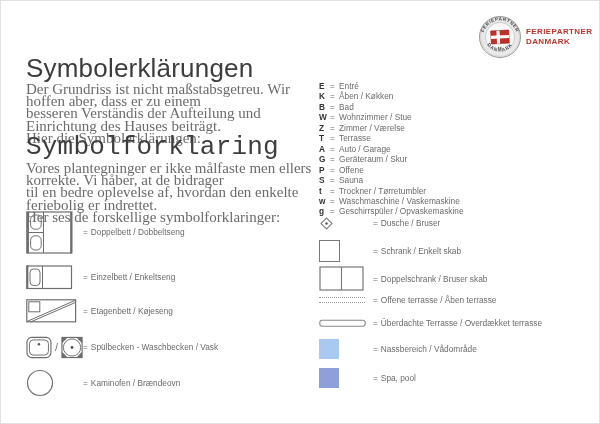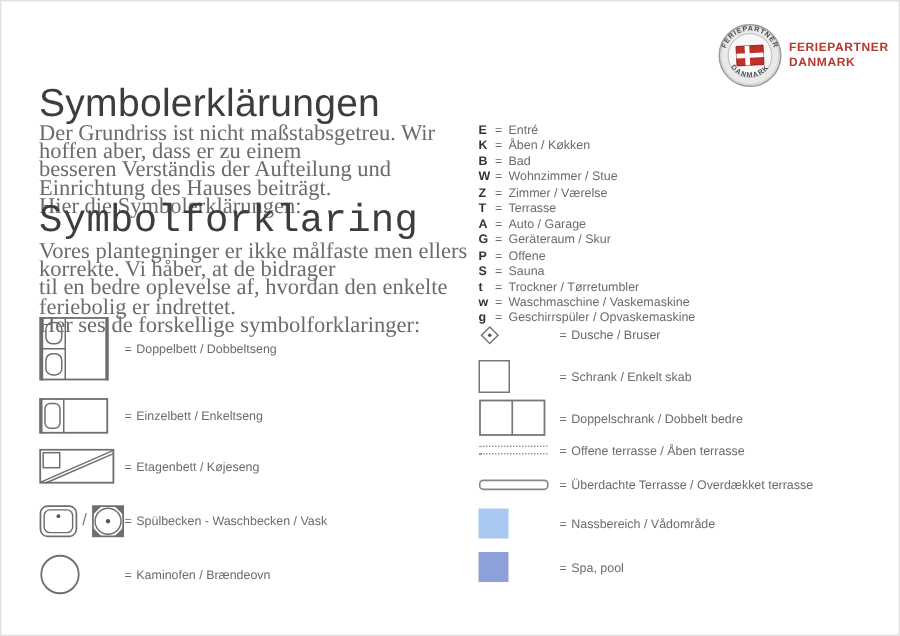--- a/index.html
+++ b/index.html
@@ -224,21 +224,21 @@
   </div>
 
   <div class="sym-row right-row" style="top:265px;height:25px;">
     <span class="icon-cell">
       <svg class="sym" width="45" height="25" viewBox="0 0 45 25">
         <rect x="1" y="1" width="43" height="23" fill="none" stroke="#777" stroke-width="1.2"></rect>
         <line x1="22.5" y1="1" x2="22.5" y2="24" stroke="#777" stroke-width="1.1"></line>
       </svg>
     </span>
     <span class="eq">=</span>
-    <span>Doppelschrank / Dobbelt bedre</span>
+    <span>Doppelschrank / Bruser skab</span>
   </div>
 
   <div class="sym-row right-row" style="top:294px;height:10px;">
     <span class="icon-cell">
       <span class="dotted-line"></span>
     </span>
     <span class="eq">=</span>
     <span>Offene terrasse / Åben terrasse</span>
   </div>
 

